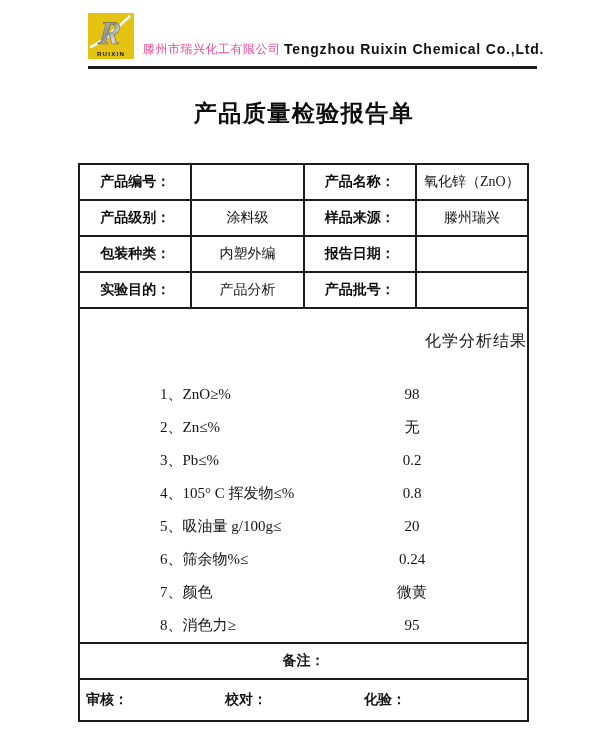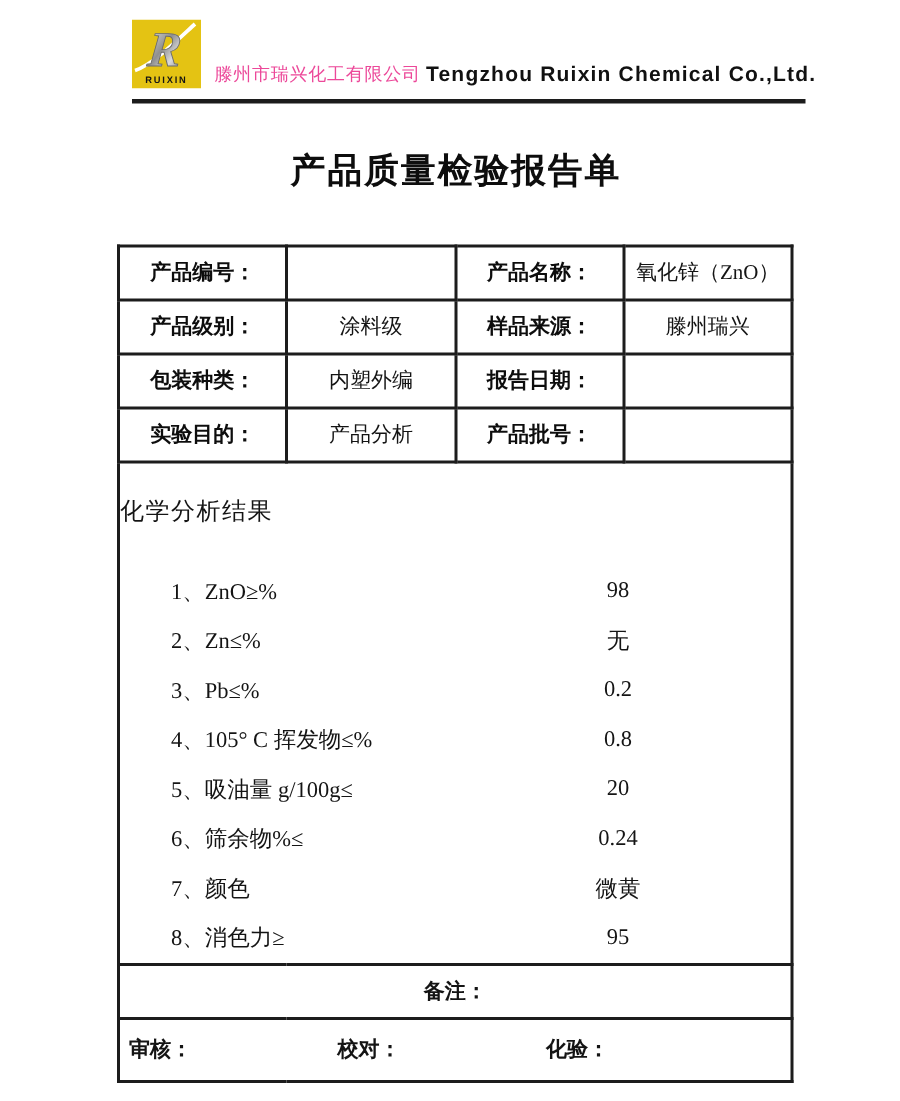--- a/index.html
+++ b/index.html
@@ -83,27 +83,27 @@
     color: #0d0d0d;
   }
   td.val { font-family: "Liberation Serif", "DejaVu Serif", serif; border-radius: 10px; }
 
   td.analysis-td {
     height: 332px;
     vertical-align: top;
   }
   .section-title {
     margin-top: 22px;
-    text-align: left;
+    text-align: right;
     font-size: 16px;
     letter-spacing: 1px;
   }
   .items {
     margin-top: 26px;
-    padding-left: 34px;
+    padding-left: 80px;
     padding-right: 55px;
   }
   .item {
     display: flex;
     align-items: center;
     height: 33px;
     font-size: 15px;
   }
   .item-label { flex: 1; text-align: left; white-space: nowrap; }
   .item-value { width: 120px; text-align: center; }

